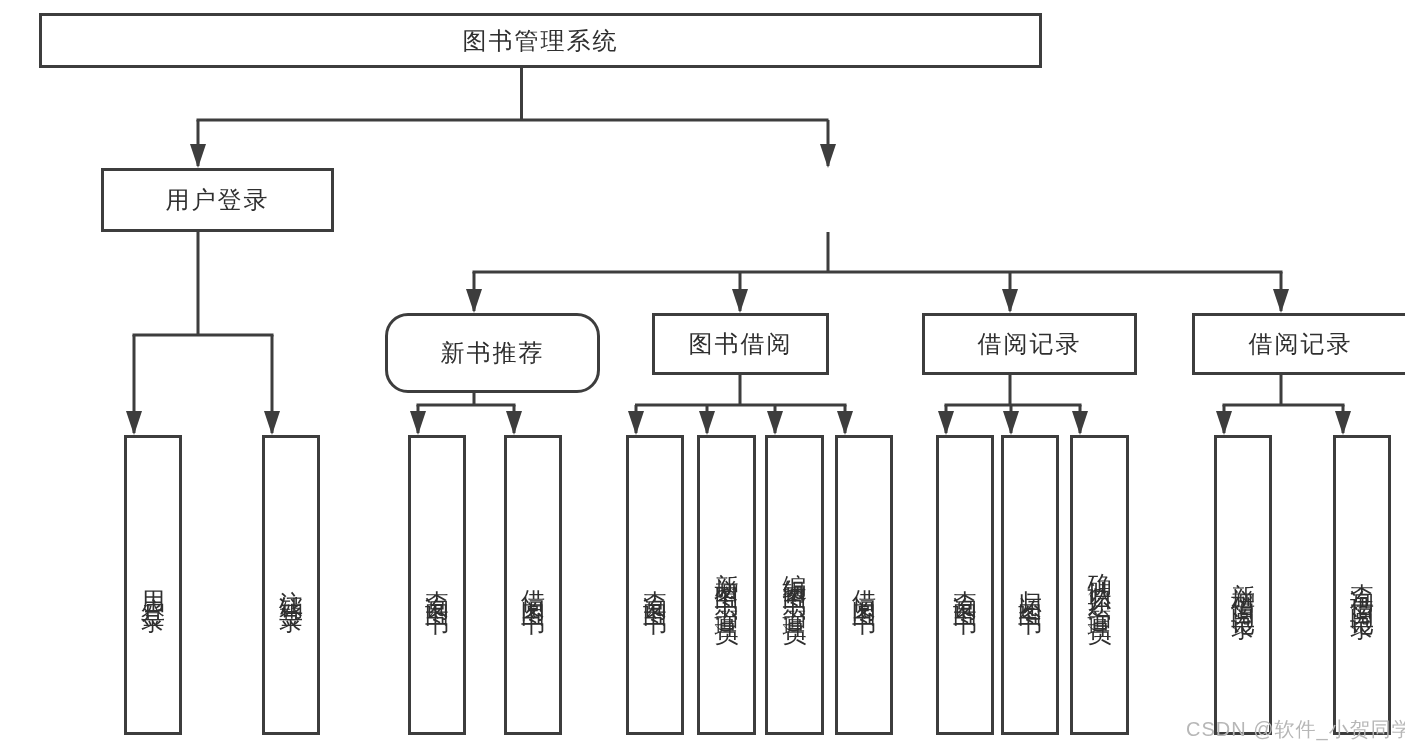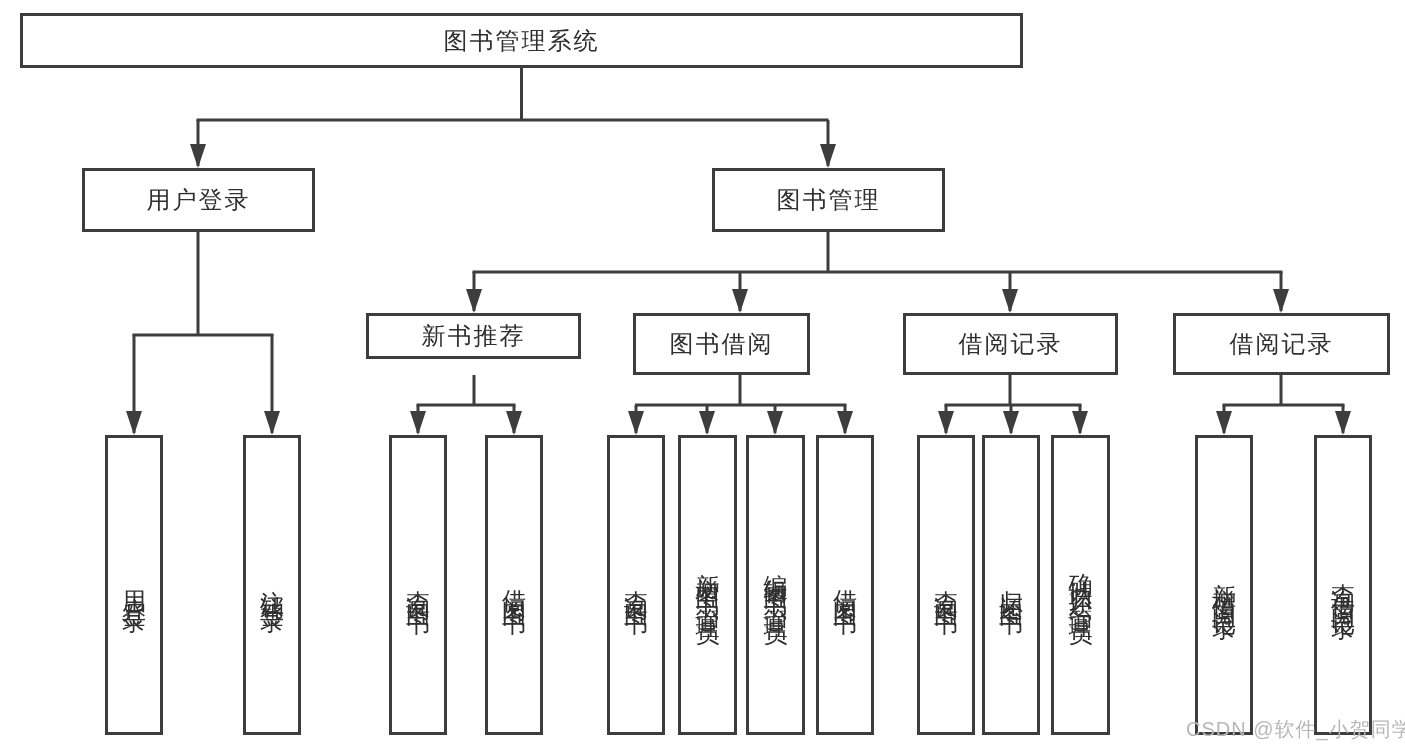--- a/index.html
+++ b/index.html
@@ -31,20 +31,21 @@
     box-sizing: border-box;
     border: 3px solid var(--border);
     background: #fff;
     color: var(--text);
     display: flex;
     align-items: center;
     justify-content: center;
     font-size: 24px;
     letter-spacing: 2px;
     text-align: center;
+    margin-left: 19px;
   }
   .leaf {
     top: 435px;
     width: 58px;
     height: 300px;
     writing-mode: vertical-rl;
     text-orientation: mixed;
     letter-spacing: 7px;
     font-size: 24px;
     line-height: 1;
@@ -104,23 +105,22 @@
 
       <path d="M1281,375 V405 M1222.5,405 H1344.5"></path>
       <line x1="1224" y1="405" x2="1224" y2="433" marker-end="url(#arrow)"></line>
       <line x1="1343" y1="405" x2="1343" y2="433" marker-end="url(#arrow)"></line>
     </g>
   </svg>
 
   <div class="node" style="left:20px; top:13px; width:1003px; height:55px;">图书管理系统</div>
 
   <div class="node" style="left:82px; top:168px; width:233px; height:64px;">用户登录</div>
-  <div class="node" style="left:712px; top:168px; width:233px; height:64px;">图书管理</div>
 
-  <div class="node" style="left:366px; top:313px; width:215px; height:46px;">新书推荐</div>
+  <div class="node" style="left:366px; top:313px; width:215px; height:80px;border-radius:23px;">新书推荐</div>
   <div class="node" style="left:633px; top:313px; width:177px; height:62px;">图书借阅</div>
   <div class="node" style="left:903px; top:313px; width:215px; height:62px;">借阅记录</div>
   <div class="node" style="left:1173px; top:313px; width:217px; height:62px;">借阅记录</div>
 
   <div class="leaf" style="left:105px;">用户登录</div>
   <div class="leaf" style="left:243px;">注销登录</div>
 
   <div class="leaf" style="left:389px;">查询图书</div>
   <div class="leaf" style="left:485px;">借阅图书</div>
 

